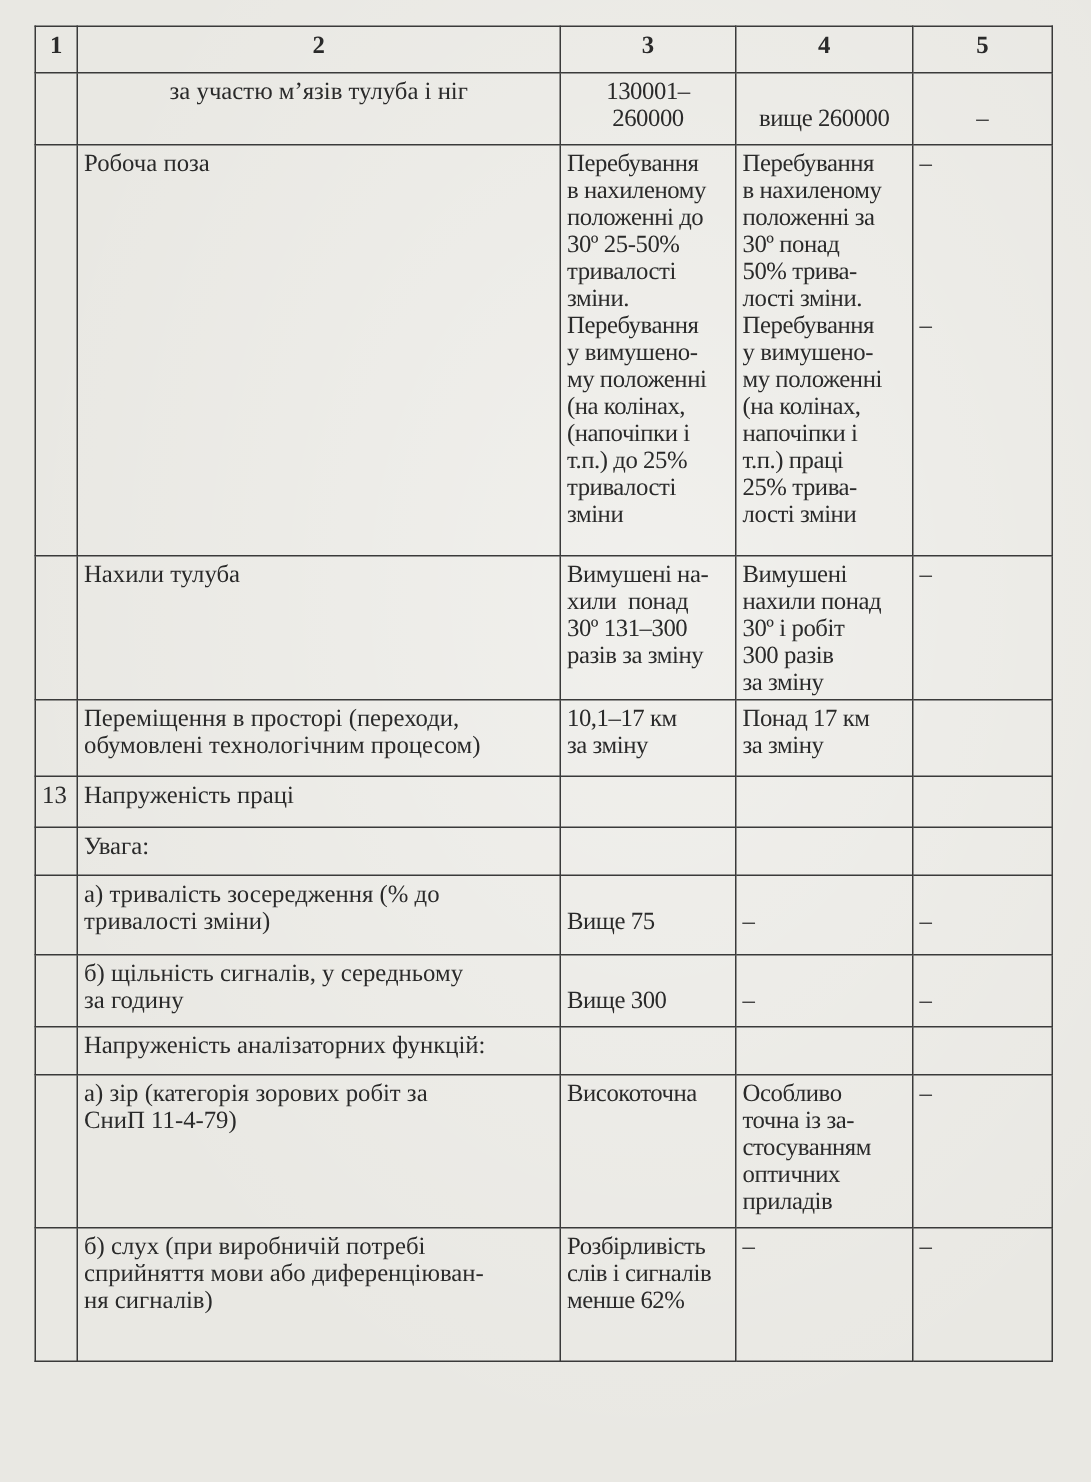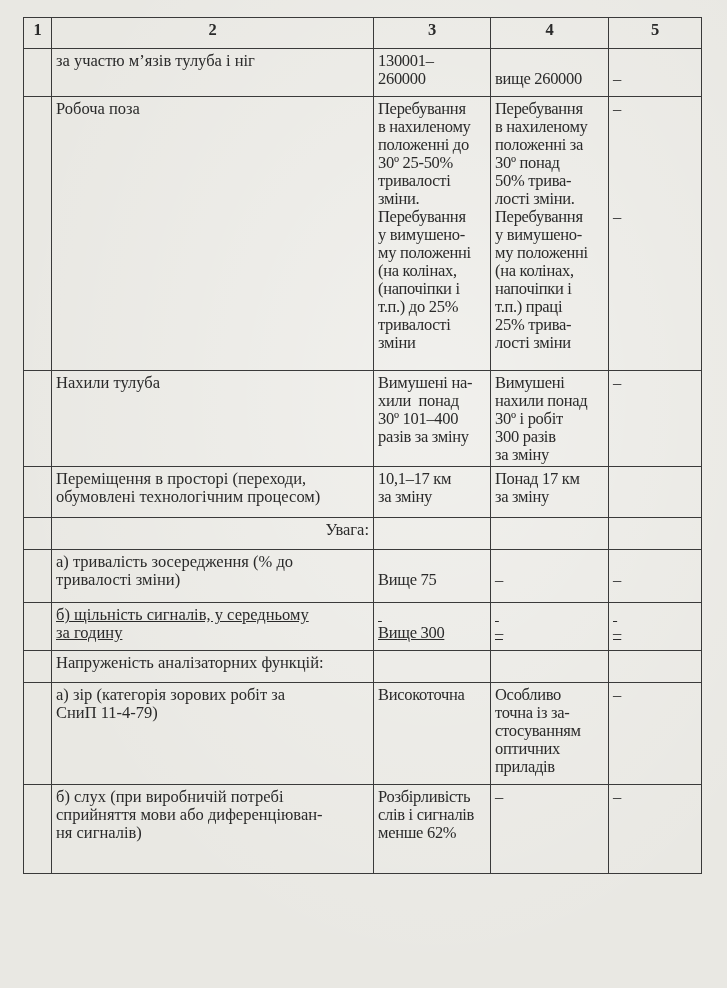--- a/index.html
+++ b/index.html
@@ -48,21 +48,21 @@
       <col style="width:93px">
     </colgroup>
     <tbody id="tbody">
       <tr style="height:31px">
         <td class="num">1</td>
         <td class="num">2</td>
         <td class="num">3</td>
         <td class="num">4</td>
         <td class="num">5</td>
       </tr>
-        <tr style="height: 48px;">
+        <tr style="height: 48px; text-align: center;">
           <td class="c1" style="vertical-align: top;"><span></span></td>
           <td>
             <span class="line">за участю м’язів тулуба і ніг</span>
           </td>
           <td>
             <span class="line tight">130001–</span>
             <span class="line tight">260000</span>
           </td>
           <td>
             <span class="line tight">&nbsp;</span>
@@ -121,21 +121,21 @@
           </td>
         </tr>
         <tr style="height: 66px;">
           <td class="c1" style="vertical-align: top;"><span></span></td>
           <td>
             <span class="line">Нахили тулуба</span>
           </td>
           <td>
             <span class="line tight">Вимушені на-</span>
             <span class="line tight">хили  понад</span>
-            <span class="line tight">30º 101–400</span>
+            <span class="line tight">30º 131–300</span>
             <span class="line tight">разів за зміну</span>
           </td>
           <td>
             <span class="line tight">Вимушені</span>
             <span class="line tight">нахили понад</span>
             <span class="line tight">30º і робіт</span>
             <span class="line tight">300 разів</span>
             <span class="line tight">за зміну</span>
           </td>
           <td>
@@ -153,21 +153,36 @@
             <span class="line tight">за зміну</span>
           </td>
           <td>
             <span class="line tight">Понад 17 км</span>
             <span class="line tight">за зміну</span>
           </td>
           <td>
             <span class="line">&nbsp;</span>
           </td>
         </tr>
-        <tr style="height: 32px; text-align: right;">
+        <tr style="height: 34px;">
+          <td class="c1" style="vertical-align: top;"><span>13</span></td>
+          <td>
+            <span class="line">Напруженість праці</span>
+          </td>
+          <td>
+            <span class="line tight">&nbsp;</span>
+          </td>
+          <td>
+            <span class="line tight">&nbsp;</span>
+          </td>
+          <td>
+            <span class="line">&nbsp;</span>
+          </td>
+        </tr>
+        <tr style="height: 32px;">
           <td class="c1" style="vertical-align: top;"><span></span></td>
           <td>
             <span class="line">Увага:</span>
           </td>
           <td>
             <span class="line tight">&nbsp;</span>
           </td>
           <td>
             <span class="line tight">&nbsp;</span>
           </td>
@@ -187,21 +202,21 @@
           </td>
           <td>
             <span class="line tight">&nbsp;</span>
             <span class="line tight">–</span>
           </td>
           <td>
             <span class="line">&nbsp;</span>
             <span class="line">–</span>
           </td>
         </tr>
-        <tr style="height: 48px; text-decoration: underline;">
+        <tr style="height: 48px;">
           <td class="c1" style="vertical-align: top;"><span></span></td>
           <td>
             <span class="line">б) щільність сигналів, у середньому</span>
             <span class="line">за годину</span>
           </td>
           <td>
             <span class="line tight">&nbsp;</span>
             <span class="line tight">Вище 300</span>
           </td>
           <td>

